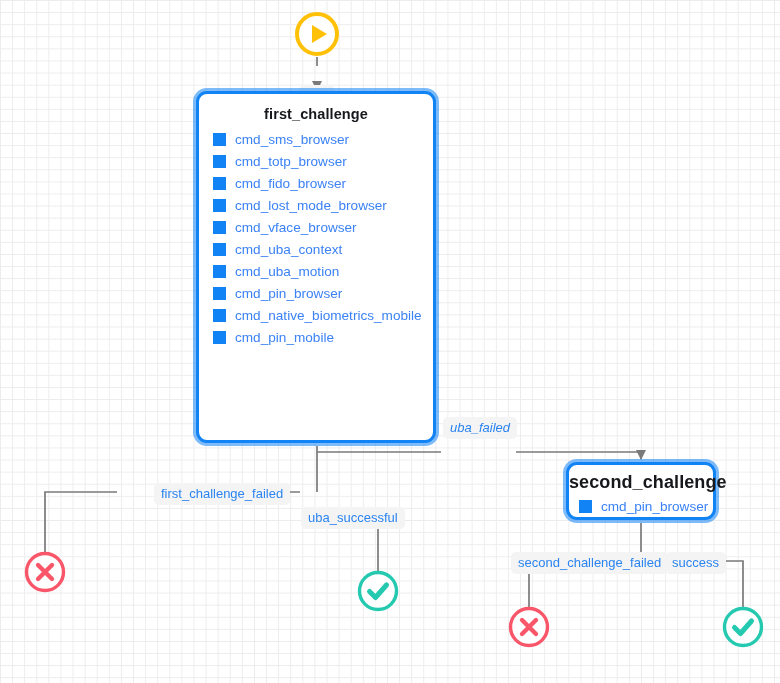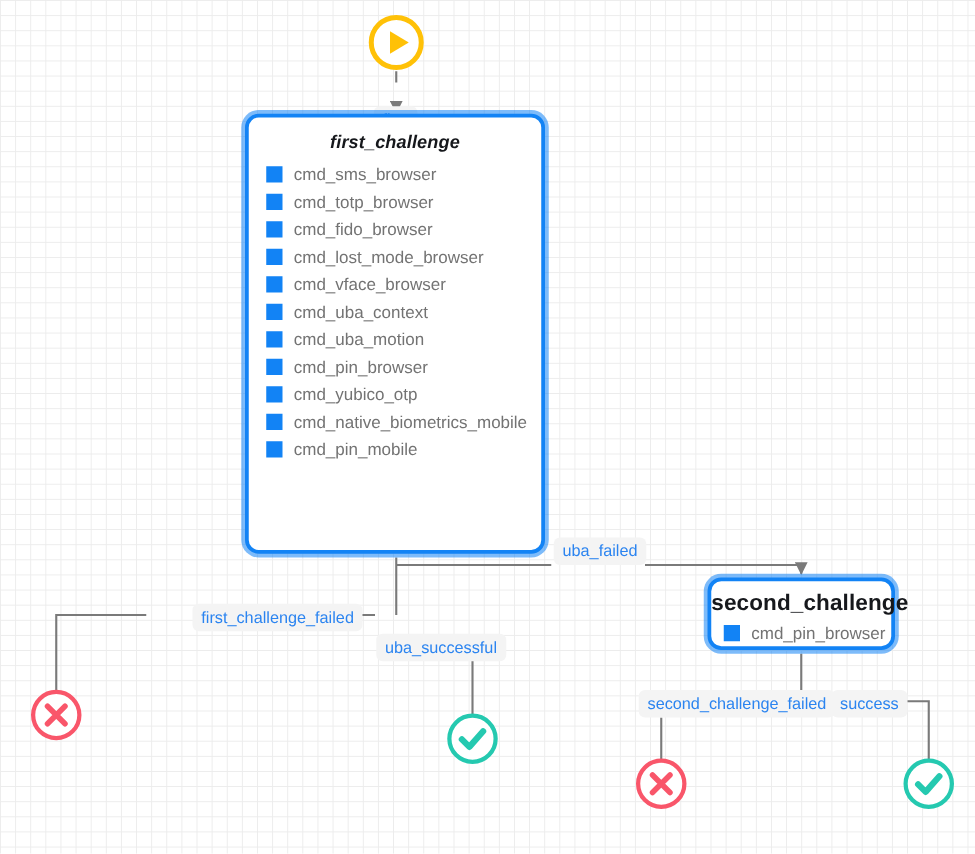--- a/index.html
+++ b/index.html
@@ -60,32 +60,32 @@
   }
   .chip-box {
     width: 13px;
     height: 13px;
     background: #1283f5;
     flex: 0 0 auto;
     margin-right: 9px;
   }
   .row-label {
     font-size: 13.6px;
-    color: #737373;
+    color: #3b82f6;
     white-space: nowrap;
   }
 
   #node-first-challenge {
     left: 196px;
     top: 91px;
     width: 240px;
     height: 352px;
     padding-top: 12px;
   }
-  #node-first-challenge .node-title { margin-bottom: 6px; font-style: italic; }
+  #node-first-challenge .node-title { margin-bottom: 6px; }
 
   #node-second-challenge {
     left: 566px;
     top: 462px;
     width: 150px;
     height: 58px;
     padding-top: 7px;
   }
   #node-second-challenge .node-title { font-size: 18px; margin-bottom: 3px; }
   #node-second-challenge .node-row { padding-left: 10px; height: 20px; }
@@ -188,44 +188,40 @@
       <li class="node-row">
         <span class="chip-box"></span>
         <span class="row-label">cmd_uba_motion</span>
       </li>
       <li class="node-row">
         <span class="chip-box"></span>
         <span class="row-label">cmd_pin_browser</span>
       </li>
       <li class="node-row">
         <span class="chip-box"></span>
-        <span class="row-label">cmd_yubico_otp</span>
-      </li>
-      <li class="node-row">
-        <span class="chip-box"></span>
         <span class="row-label">cmd_native_biometrics_mobile</span>
       </li>
       <li class="node-row">
         <span class="chip-box"></span>
         <span class="row-label">cmd_pin_mobile</span>
       </li>
     </ul>
   </div>
 
   <div class="node" id="node-second-challenge">
     <div class="node-title">second_challenge</div>
     <ul class="node-list">
       <li class="node-row">
         <span class="chip-box"></span>
         <span class="row-label">cmd_pin_browser</span>
       </li>
     </ul>
   </div>
 
-  <div class="edge-label" style="left:443px; top:430px;">uba_failed</div>
+  <div class="edge-label" style="left:443px; top:417px;font-style:italic;">uba_failed</div>
 
   <div class="edge-label" style="left:118px; top:483px;margin-left:36px;">first_challenge_failed</div>
 
   <div class="edge-label" style="left:301px; top:507px;">uba_successful</div>
 
   <div class="edge-label" style="left:511px; top:552px;">second_challenge_failed</div>
 
   <div class="edge-label" style="left:665px; top:552px;">success</div>
 
   <div class="term-icon" style="left:23px; top:550px;">

